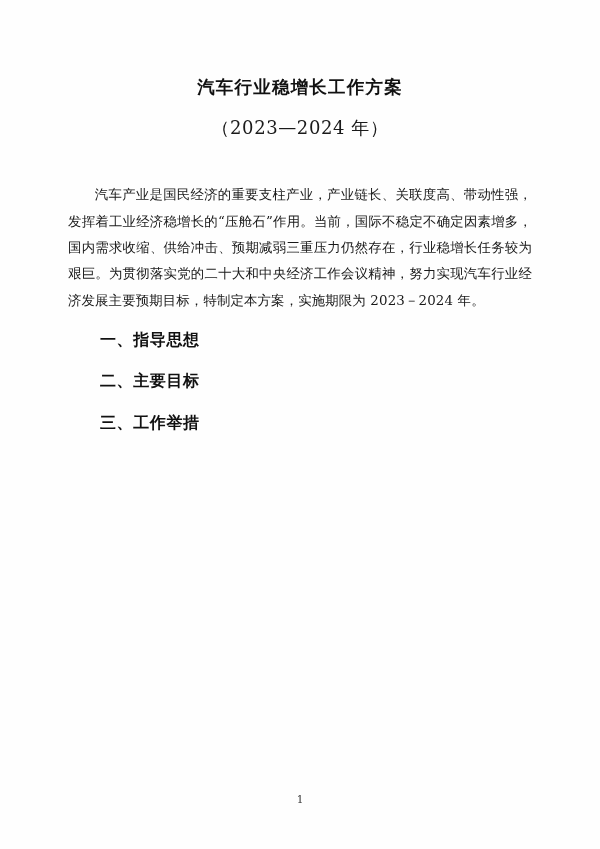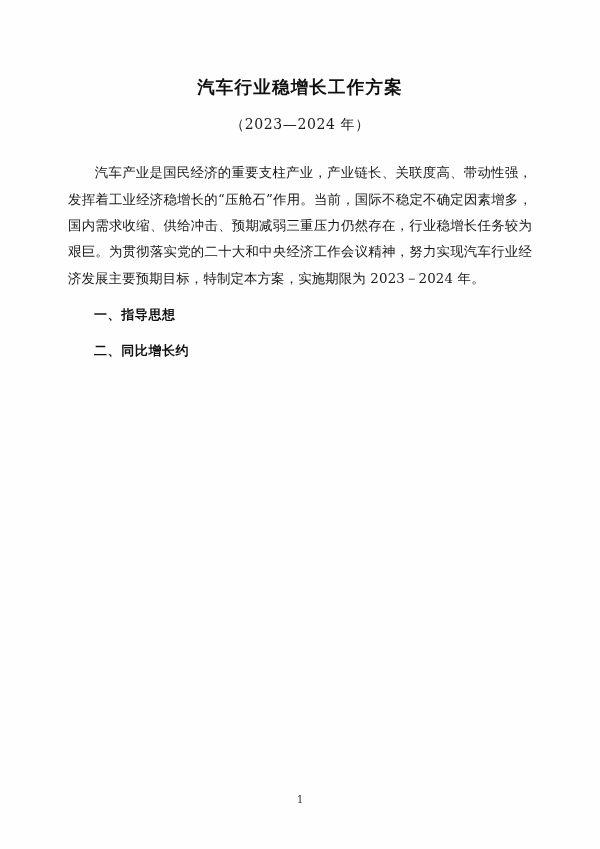--- a/index.html
+++ b/index.html
@@ -27,41 +27,41 @@
     text-align: center;
     font-size: 17.5px;
     font-weight: bold;
     letter-spacing: 1.2px;
     margin: 12px 0 0 0;
     line-height: 1.5;
     color: #111;
   }
   .doc-subtitle {
     text-align: center;
-    font-size: 14px;
+    font-size: 18px;
     font-weight: normal;
     letter-spacing: 0.6px;
     margin: 16px 0 0 0;
     color: #1a1a1a;
   }
   .body-block {
-    margin-top: 26px;
+    margin-top: 42px;
   }
   p.para {
     font-size: 13.4px;
     line-height: 1.97;
     margin: 0 0 0 0;
     text-align: justify;
     text-justify: inter-ideograph;
     text-indent: 2em;
     color: #181818;
     letter-spacing: 0.15px;
   }
   h2.section {
-    font-size: 13px;
+    font-size: 16px;
     font-weight: bold;
     margin: 10px 0 0 0;
     text-indent: 2em;
     line-height: 1.95;
     letter-spacing: 0.6px;
     color: #111;
   }
   .page-number {
     position: absolute;
     bottom: 44px;
@@ -80,20 +80,21 @@
 
   <h1 class="doc-title">汽车行业稳增长工作方案</h1>
   <div class="doc-subtitle">（2023—2024 年）</div>
 
   <div class="body-block">
 
     <p class="para">汽车产业是国民经济的重要支柱产业，产业链长、关联度高、带动性强，发挥着工业经济稳增长的“压舱石”作用。当前，国际不稳定不确定因素增多，国内需求收缩、供给冲击、预期减弱三重压力仍然存在，行业稳增长任务较为艰巨。为贯彻落实党的二十大和中央经济工作会议精神，努力实现汽车行业经济发展主要预期目标，特制定本方案，实施期限为 2023－2024 年。</p>
 
     <h2 class="section">一、指导思想</h2>
 
-    <h2 class="section">二、同比增长约</h2>
+    <h2 class="section">二、主要目标</h2>
 
+    <h2 class="section">三、工作举措</h2>
 
   </div>
 
   <div class="page-number">1</div>
 
 </div>
 
 </body></html>

